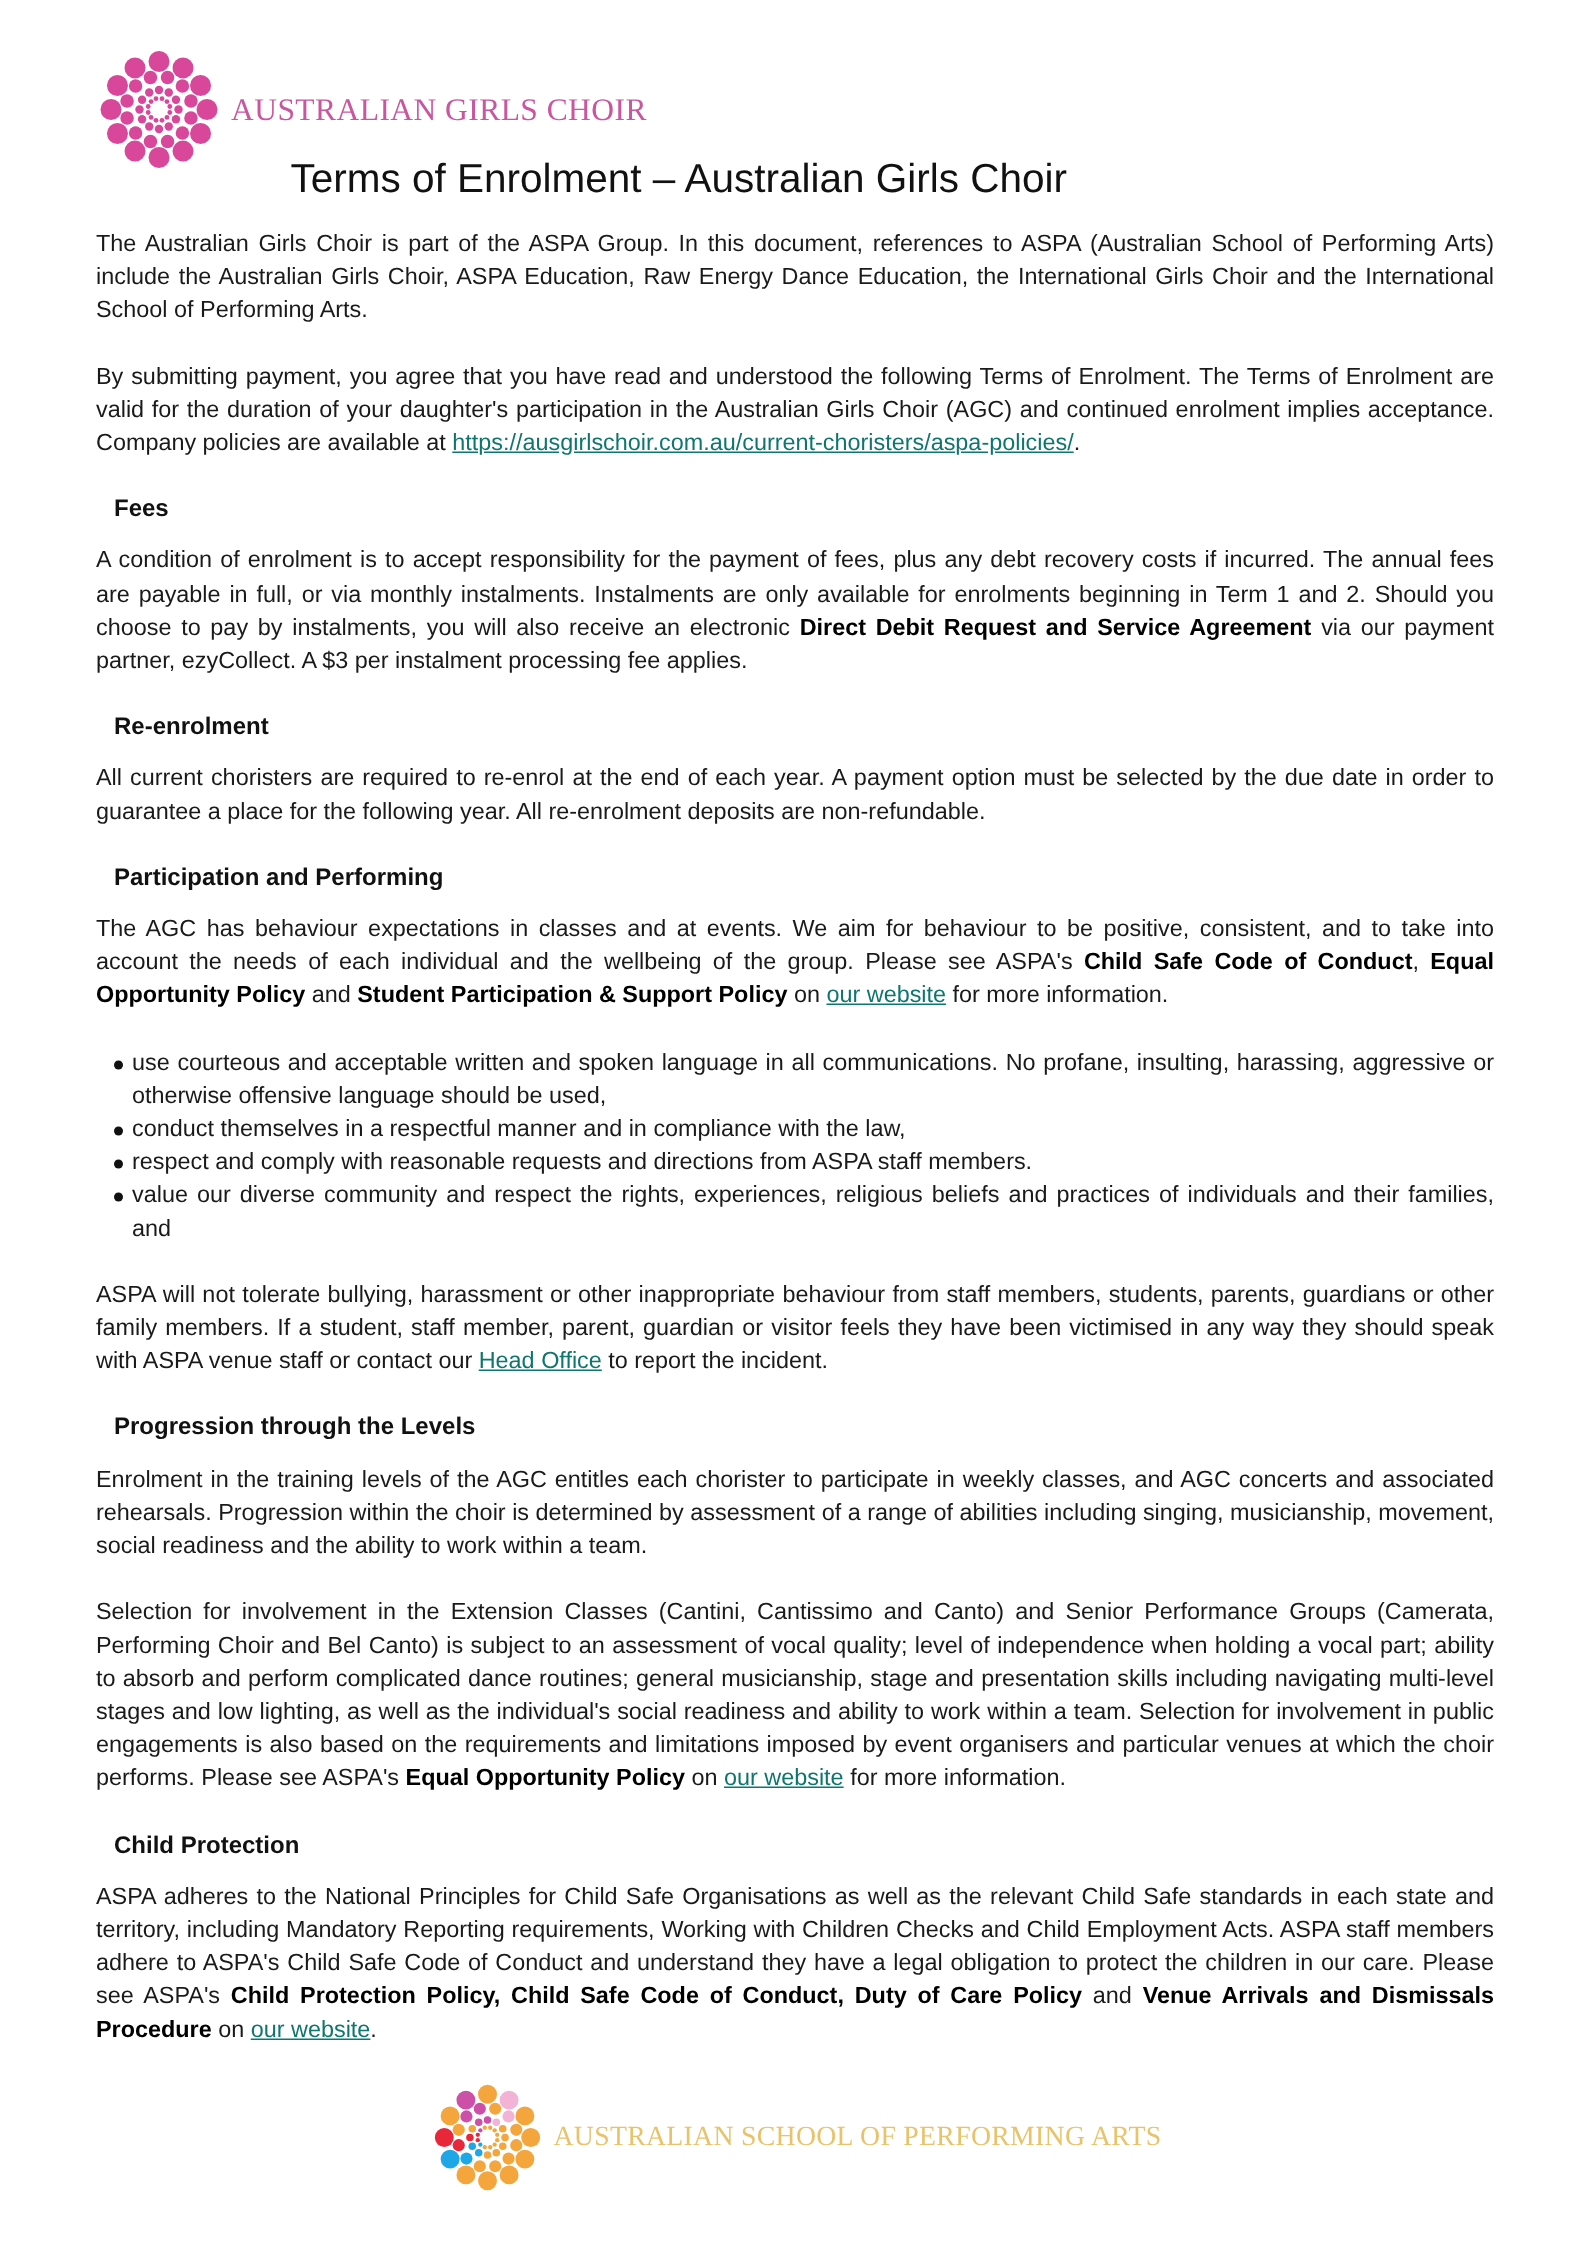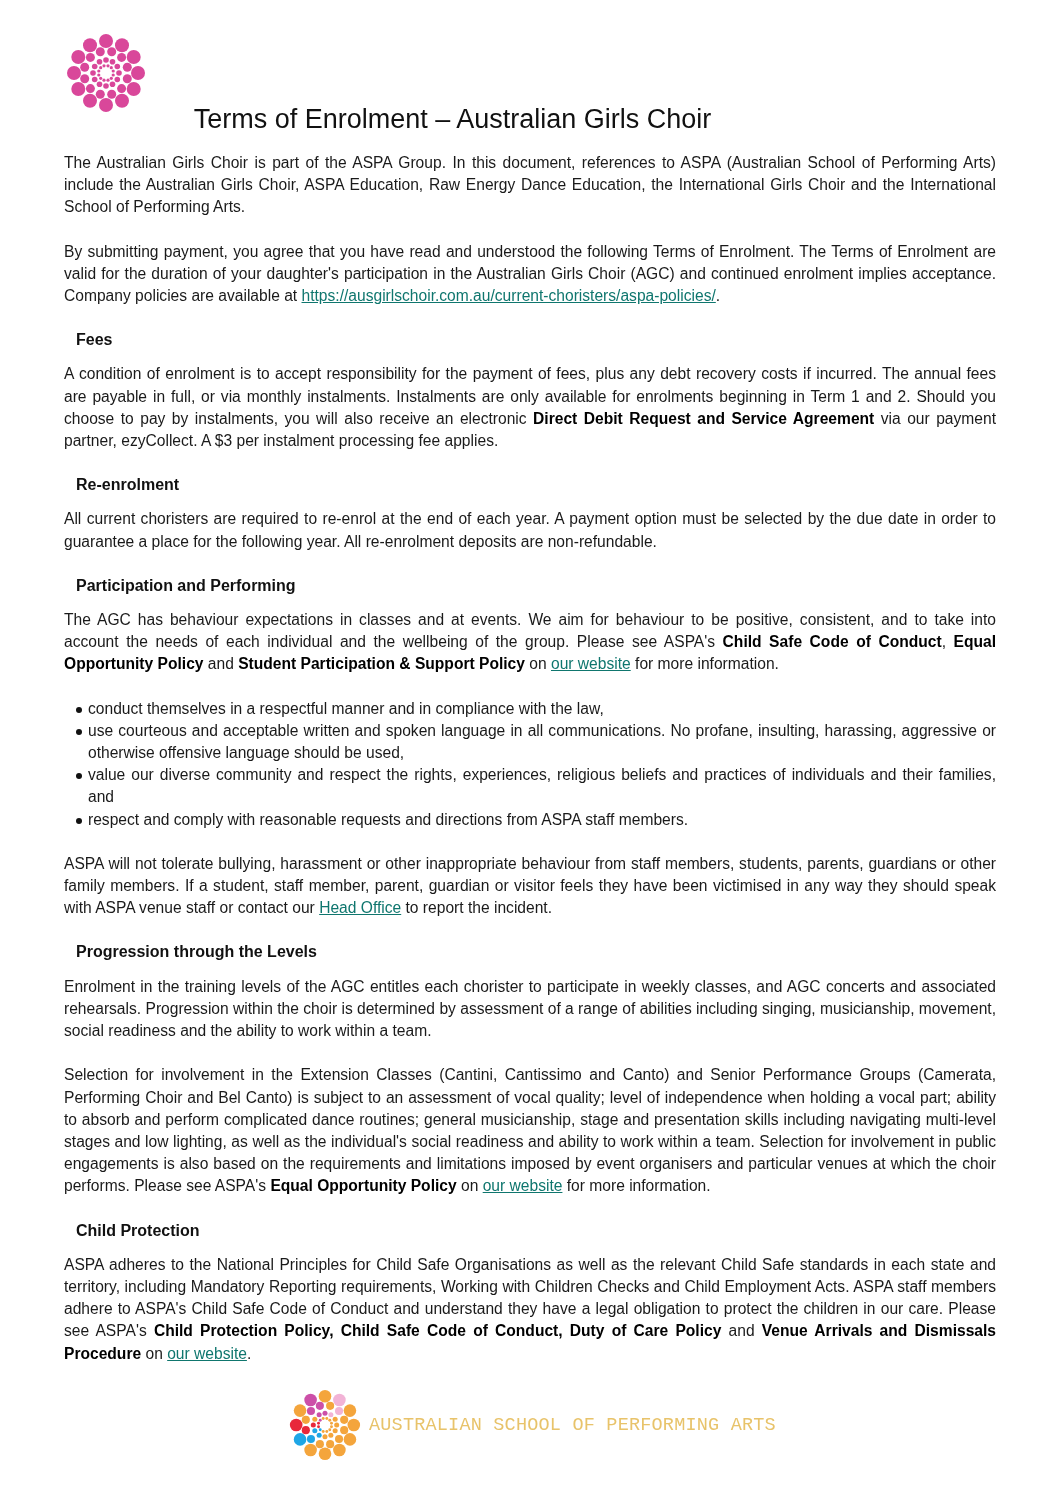--- a/index.html
+++ b/index.html
@@ -17,21 +17,21 @@
   .para { margin-bottom: 22px !important; }
   .heading { font-size: 16px; color: #111; margin: 12px; line-height: 22.2px; }
   .section { margin-bottom: 22px; }
   b { font-weight: bold; color: #000; margin-top: 24px; }
   a { color: #0f766e; text-decoration: underline; }
   ul { list-style: none; margin: 0 0 22px 0; padding: 0; }
   ul li { position: relative; padding-left: 24px; text-align: justify; }
   ul li::before { content: ""; position: absolute; left: 12px; top: 9px; width: 6px; height: 6px;
          border-radius: 50%; background: #111; }
   .footer-logo { position: absolute; left: 289px; top: 1389px; display: flex; align-items: center; }
-  .footer-logo .brand-text { margin-left: 8px; font-family: Liberation Mono, monospace;
+  .footer-logo .brand-text { margin-left: 8px; font-family: Liberation Serif, serif;
          font-size: 18.5px; color: #e8c36a; letter-spacing: 0.2px; }
 </style>
 </head>
 <body>
 
 <div class="header-logo">
   <svg class="logo-mark" viewBox="-40 -40 80 80">
     <g fill="#d9479a">
       <circle cx="0" cy="-32" r="7"></circle>
         <circle cx="16" cy="-27.7" r="7"></circle>
@@ -76,20 +76,21 @@
         <circle cx="5.3" cy="5.3" r="1.6"></circle>
         <circle cx="2" cy="7.2" r="1.6"></circle>
       <circle cx="-2" cy="7.2" r="1.6"></circle>
         <circle cx="-5.3" cy="5.3" r="1.6"></circle>
         <circle cx="-7.2" cy="2" r="1.6"></circle>
       <circle cx="-7.2" cy="-2" r="1.6"></circle>
         <circle cx="-5.3" cy="-5.3" r="1.6"></circle>
         <circle cx="-2" cy="-7.2" r="1.6"></circle>
     </g>
   </svg>
+  <span class="brand-text">AUSTRALIAN GIRLS CHOIR</span>
 </div>
 
 <div class="doc-title">Terms of Enrolment – Australian Girls Choir</div>
 
 <div class="content">
   <p class="para">The Australian Girls Choir is part of the ASPA Group. In this document, references to ASPA (Australian School of Performing Arts) include the Australian Girls Choir, ASPA Education, Raw Energy Dance Education, the International Girls Choir and the International School of Performing Arts.</p>
   <p class="para"><span>By submitting payment, you agree that you have read and understood the following Terms of Enrolment. The Terms of Enrolment are valid for the duration of your daughter's participation in the Australian Girls Choir (AGC) and continued enrolment implies acceptance. Company policies are available at </span><a href="#">https://ausgirlschoir.com.au/current-choristers/aspa-policies/</a><span>.</span></p>
 
   <div class="section">
     <h3 class="heading">Fees</h3>
@@ -100,24 +101,24 @@
     <h3 class="heading">Re-enrolment</h3>
     <p>All current choristers are required to re-enrol at the end of each year. A payment option must be selected by the due date in order to guarantee a place for the following year. All re-enrolment deposits are non-refundable.</p>
   </div>
 
   <div class="section">
     <h3 class="heading">Participation and Performing</h3>
     <p><span>The AGC has behaviour expectations in classes and at events. We aim for behaviour to be positive, consistent, and to take into account the needs of each individual and the wellbeing of the group. Please see ASPA's </span><b>Child Safe Code of Conduct</b><span>, </span><b>Equal Opportunity Policy</b><span> and </span><b>Student Participation &amp; Support Policy</b><span> on </span><a href="#">our website</a><span> for more information.</span></p>
   </div>
 
   <ul>
+    <li>use courteous and acceptable written and spoken language in all communications. No profane, insulting, harassing, aggressive or otherwise offensive language should be used,</li>
     <li>conduct themselves in a respectful manner and in compliance with the law,</li>
-    <li>use courteous and acceptable written and spoken language in all communications. No profane, insulting, harassing, aggressive or otherwise offensive language should be used,</li>
+    <li>respect and comply with reasonable requests and directions from ASPA staff members.</li>
     <li>value our diverse community and respect the rights, experiences, religious beliefs and practices of individuals and their families, and</li>
-    <li>respect and comply with reasonable requests and directions from ASPA staff members.</li>
   </ul>
 
   <p class="para"><span>ASPA will not tolerate bullying, harassment or other inappropriate behaviour from staff members, students, parents, guardians or other family members. If a student, staff member, parent, guardian or visitor feels they have been victimised in any way they should speak with ASPA venue staff or contact our </span><a href="#">Head Office</a><span> to report the incident.</span></p>
 
   <div class="section">
     <h3 class="heading">Progression through the Levels</h3>
     <p class="para">Enrolment in the training levels of the AGC entitles each chorister to participate in weekly classes, and AGC concerts and associated rehearsals. Progression within the choir is determined by assessment of a range of abilities including singing, musicianship, movement, social readiness and the ability to work within a team.</p>
     <p><span>Selection for involvement in the Extension Classes (Cantini, Cantissimo and Canto) and Senior Performance Groups (Camerata, Performing Choir and Bel Canto) is subject to an assessment of vocal quality; level of independence when holding a vocal part; ability to absorb and perform complicated dance routines; general musicianship, stage and presentation skills including navigating multi-level stages and low lighting, as well as the individual's social readiness and ability to work within a team. Selection for involvement in public engagements is also based on the requirements and limitations imposed by event organisers and particular venues at which the choir performs. Please see ASPA's </span><b>Equal Opportunity Policy</b><span> on </span><a href="#">our website</a><span> for more information.</span></p>
   </div>
 

